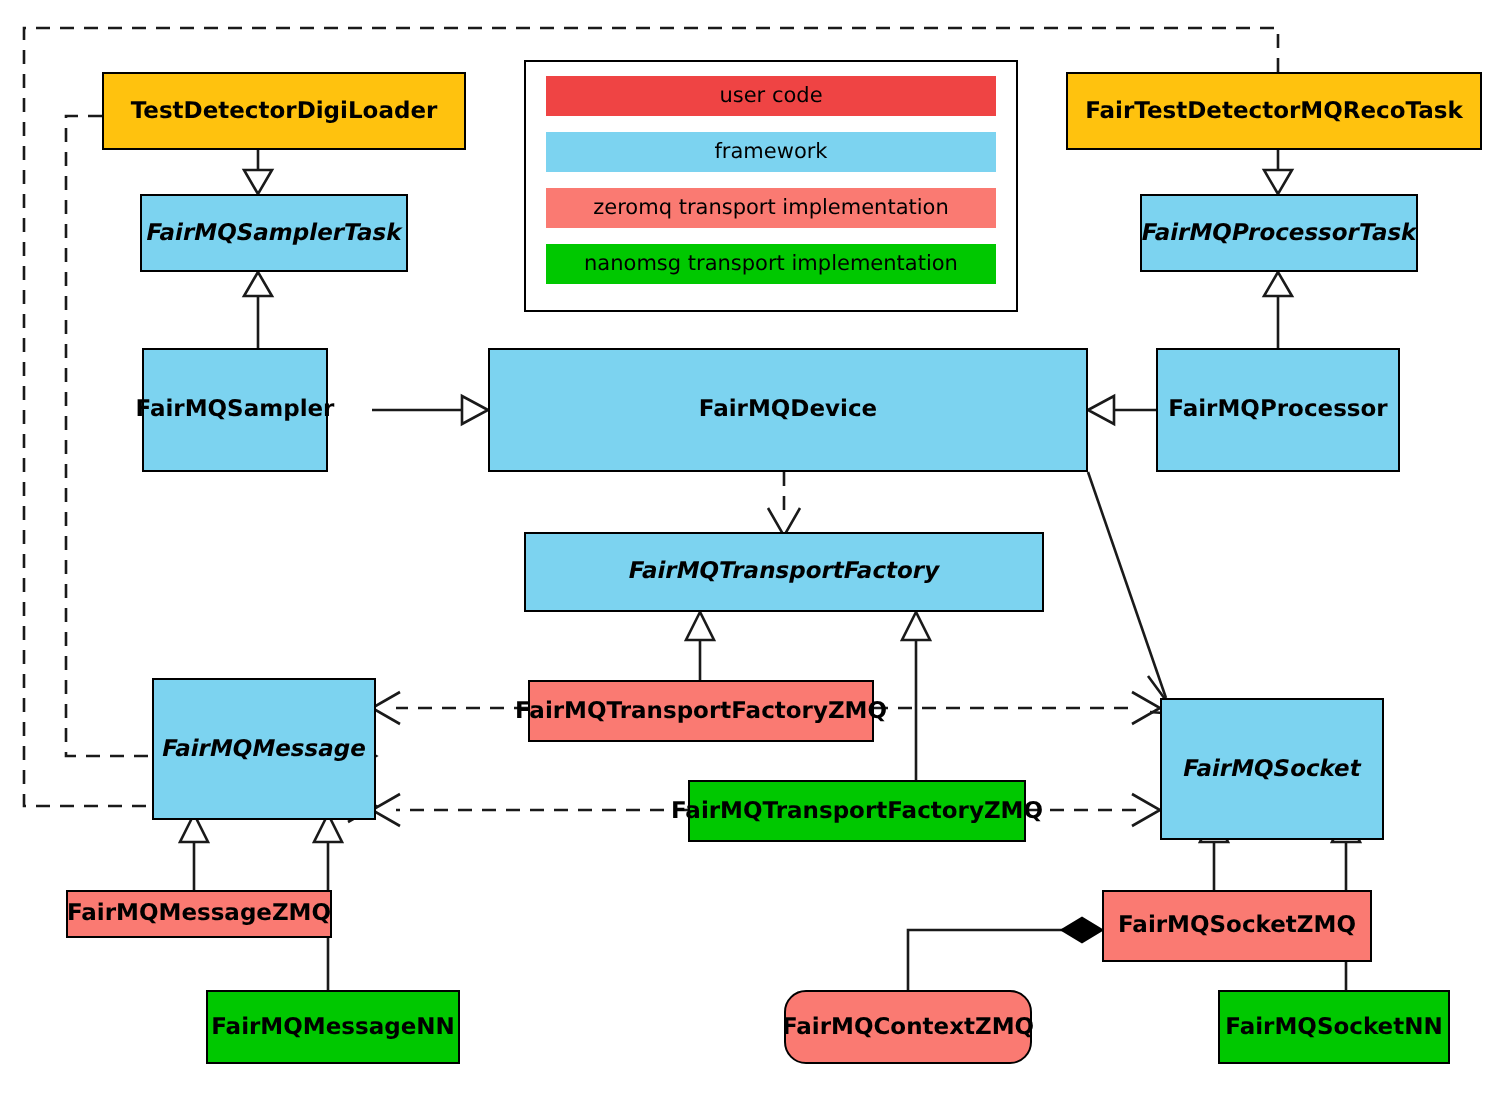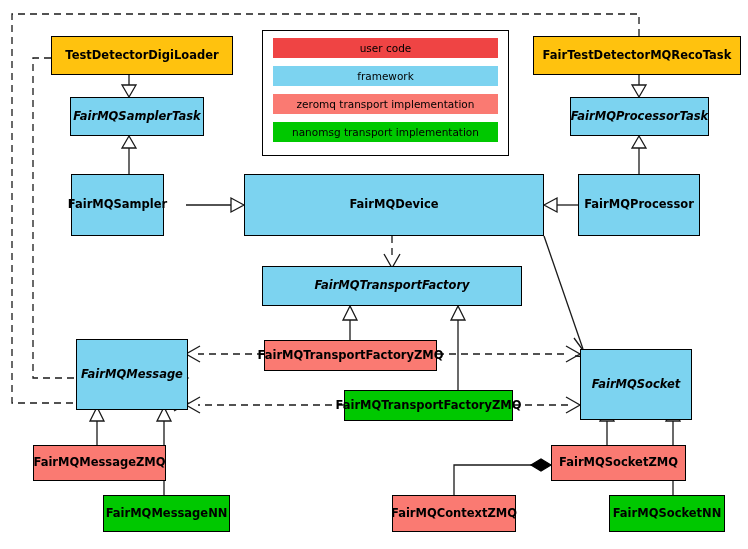--- a/index.html
+++ b/index.html
@@ -210,37 +210,37 @@
   </div>
 
   <div class="node c-framework abstract" style="left:76px; top:339px; width:112px; height:71px;">
     <span>FairMQMessage</span>
   </div>
 
   <div class="node c-framework abstract" style="left:580px; top:349px; width:112px; height:71px;">
     <span>FairMQSocket</span>
   </div>
 
-  <div class="node c-zmq" style="left:33px; top:445px; width:133px; height:36px;">
+  <div class="node c-zmq" style="left:33px; top:445px; width:133px; height:24px;">
     <span>FairMQMessageZMQ</span>
   </div>
 
   <div class="node c-nn" style="left:103px; top:495px; width:127px; height:37px;">
     <span>FairMQMessageNN</span>
   </div>
 
   <div class="node c-zmq" style="left:551px; top:445px; width:135px; height:36px;">
     <span>FairMQSocketZMQ</span>
   </div>
 
   <div class="node c-nn" style="left:609px; top:495px; width:116px; height:37px;">
     <span>FairMQSocketNN</span>
   </div>
 
-  <div class="node c-zmq" style="left:392px; top:495px; width:124px; height:37px;">
+  <div class="node c-zmq" style="left:392px; top:495px; width:124px; height:37px;border-radius:11px;">
     <span>FairMQContextZMQ</span>
   </div>
 
   <div id="legend">
     <div class="legend-row" style="background:#ef4444;">
       <span>user code</span>
     </div>
     <div class="legend-row" style="background:#7CD3F0;">
       <span>framework</span>
     </div>

